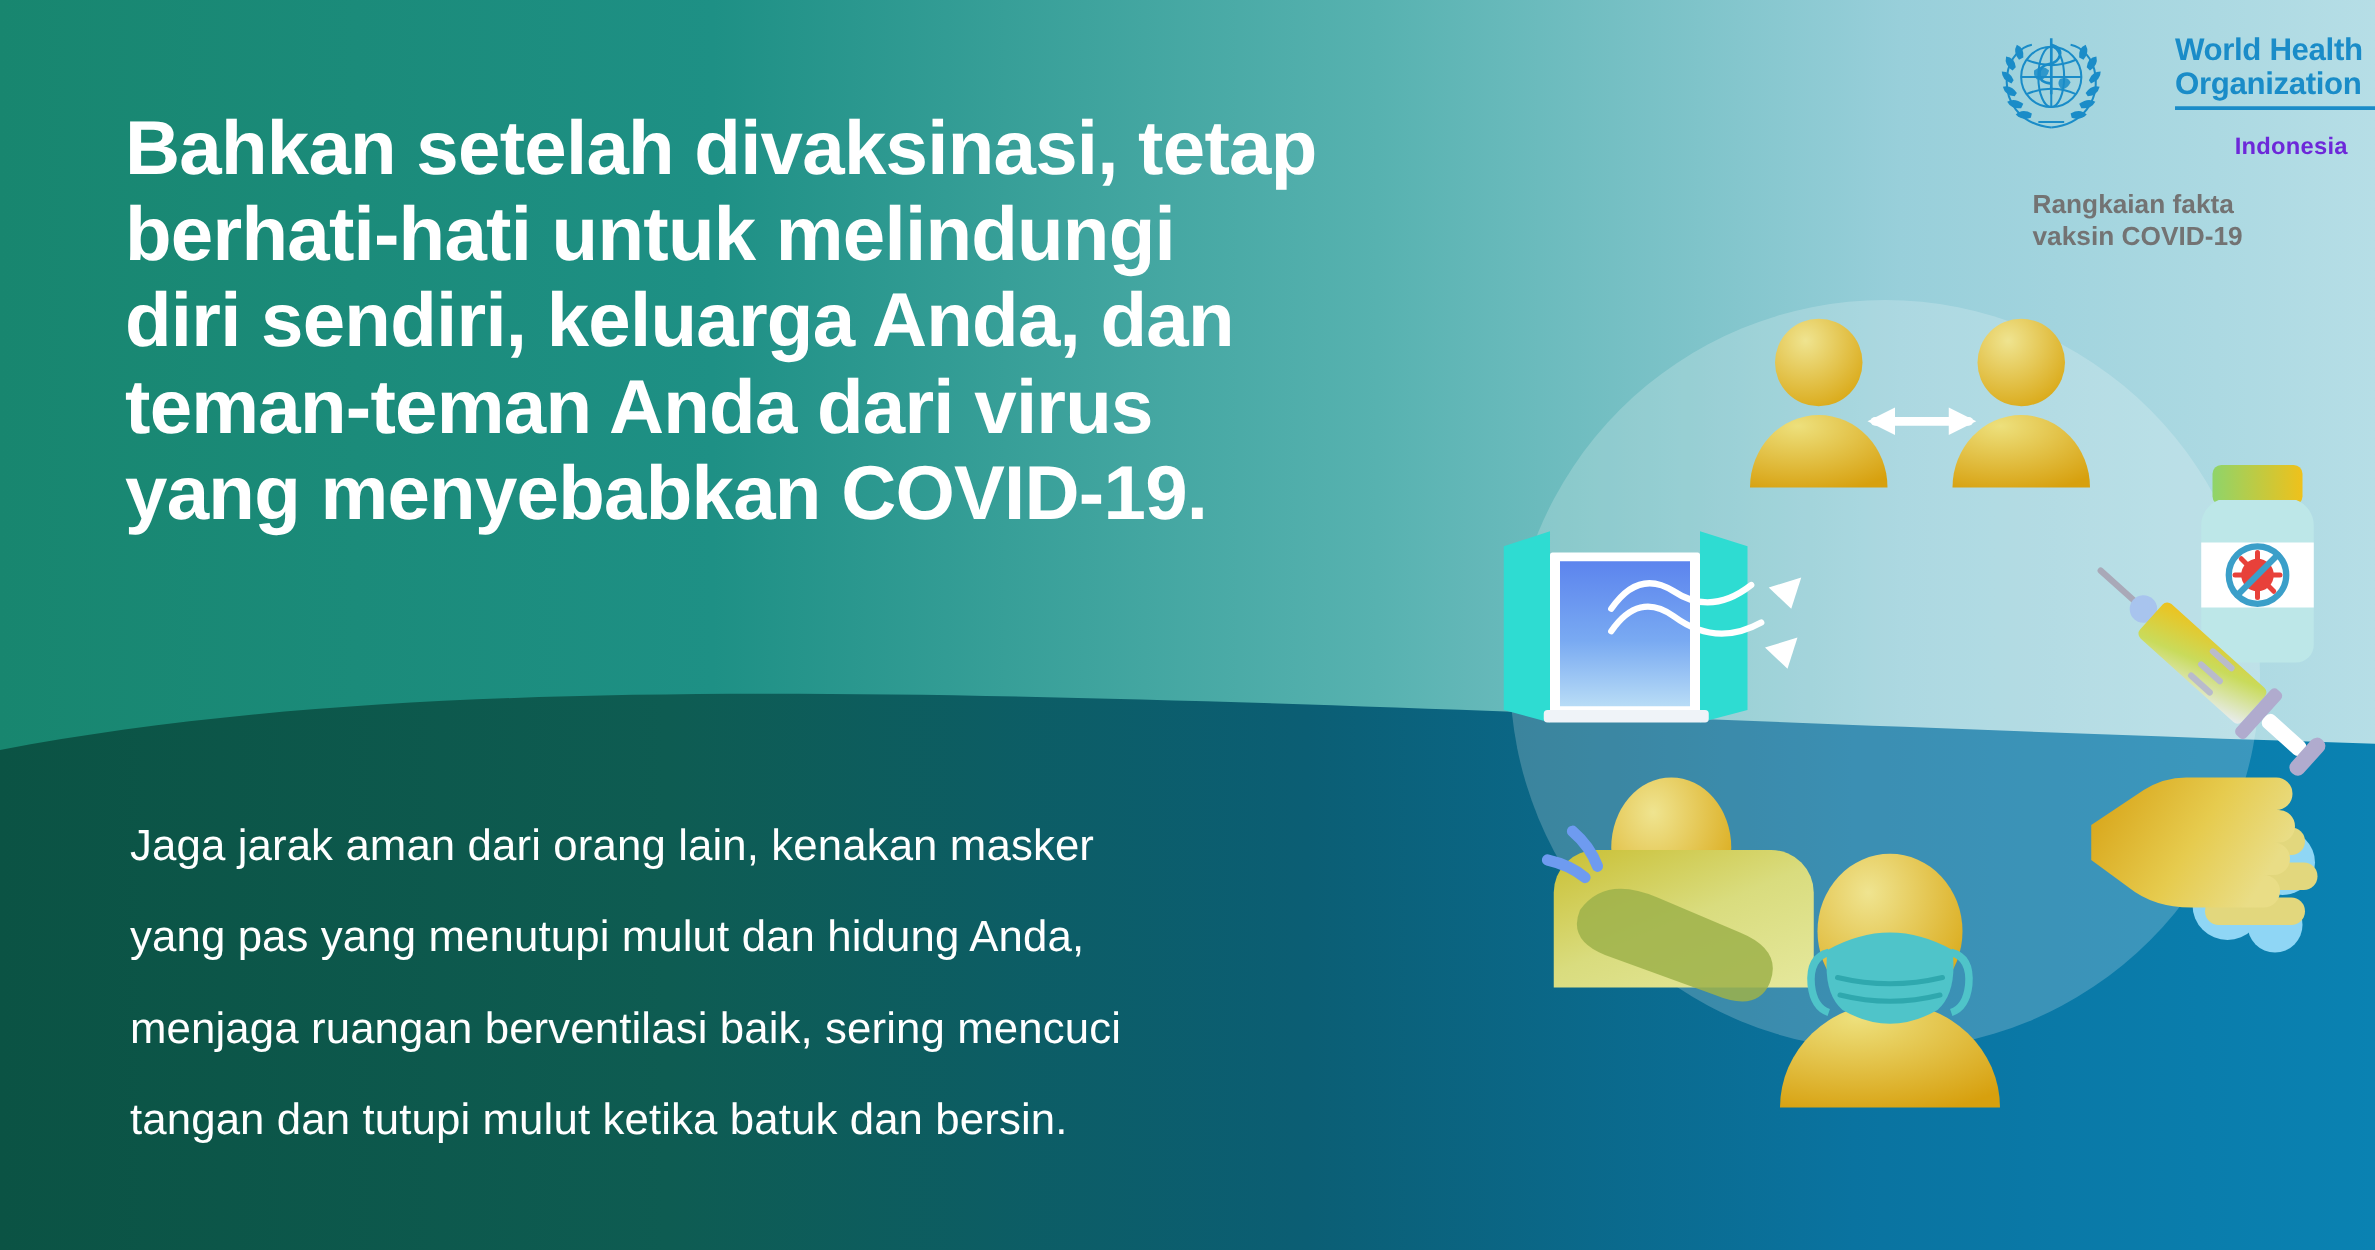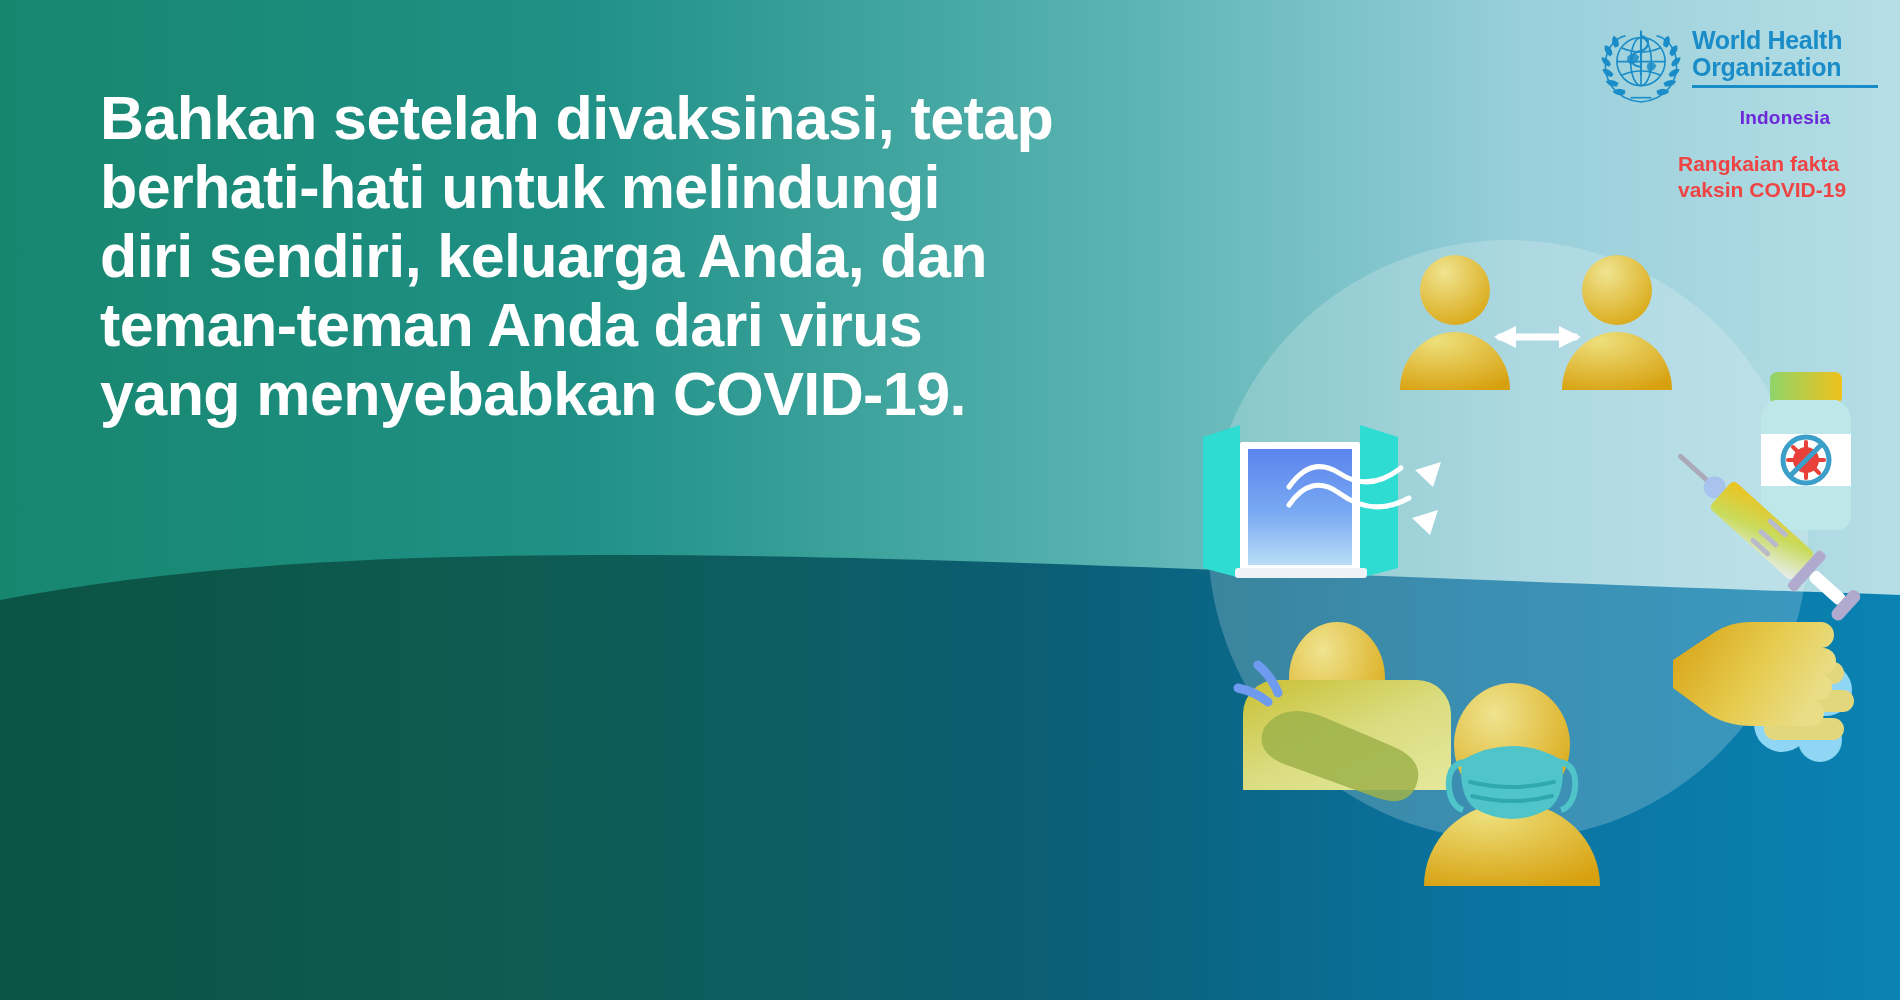--- a/index.html
+++ b/index.html
@@ -49,20 +49,21 @@
   
   #brand {
     position: absolute;
     left: 1598px;
     top: 22px;
     width: 286px;
   }
   #brand-logo-row {
     display: flex;
     align-items: flex-start;
+    gap: 48px;
   }
   #who-emblem { flex: 0 0 auto; }
   #brand-words {
     margin-left: 8px;
     padding-top: 5px;
   }
   .brand-line {
     color: #1A8CC8;
     font-size: 25px;
     font-weight: bold;
@@ -80,22 +81,22 @@
     margin-top: 19px;
     text-align: center;
     width: 186px;
     color: #6d28d9;
     font-size: 19px;
     font-weight: bold;
     letter-spacing: 0.2px;
   }
   #brand-tagline {
     margin-top: 22px;
-    margin-left: 80px;
-    color: #ef4444;
+    margin-left: 28px;
+    color: #737373;
     font-size: 21px;
     font-weight: bold;
     line-height: 26px;
     white-space: pre-line;
   }
 </style>
 </head>
 <body>
 
 <div id="poster">
@@ -260,20 +261,24 @@
                a13,13 0 0 1 0,26 h-58 q-30,0 -50,-16 l-30,-22 z" fill="url(#gHand)"></path>
     </g>
   </svg>
 
   <div id="headline">Bahkan setelah divaksinasi, tetap
 berhati-hati untuk melindungi
 diri sendiri, keluarga Anda, dan
 teman-teman Anda dari virus
 yang menyebabkan COVID-19.</div>
 
+  <div id="body-copy">Jaga jarak aman dari orang lain, kenakan masker
+yang pas yang menutupi mulut dan hidung Anda,
+menjaga ruangan berventilasi baik, sering mencuci
+tangan dan tutupi mulut ketika batuk dan bersin.</div>
 
   <div id="brand">
     <div id="brand-logo-row">
       <svg id="who-emblem" width="86" height="86" viewBox="0 0 100 100">
         <g fill="none" stroke="#1A8CC8" stroke-width="1.9">
 
           <path d="M50,93 C20,90 6,68 9,44 C11,28 22,18 32,16"></path>
           <path d="M50,93 C80,90 94,68 91,44 C89,28 78,18 68,16"></path>
 
           <path d="M14,40 q-8,-5 -6,-13 q8,1 9,10 z" fill="#1A8CC8" stroke="none"></path>

